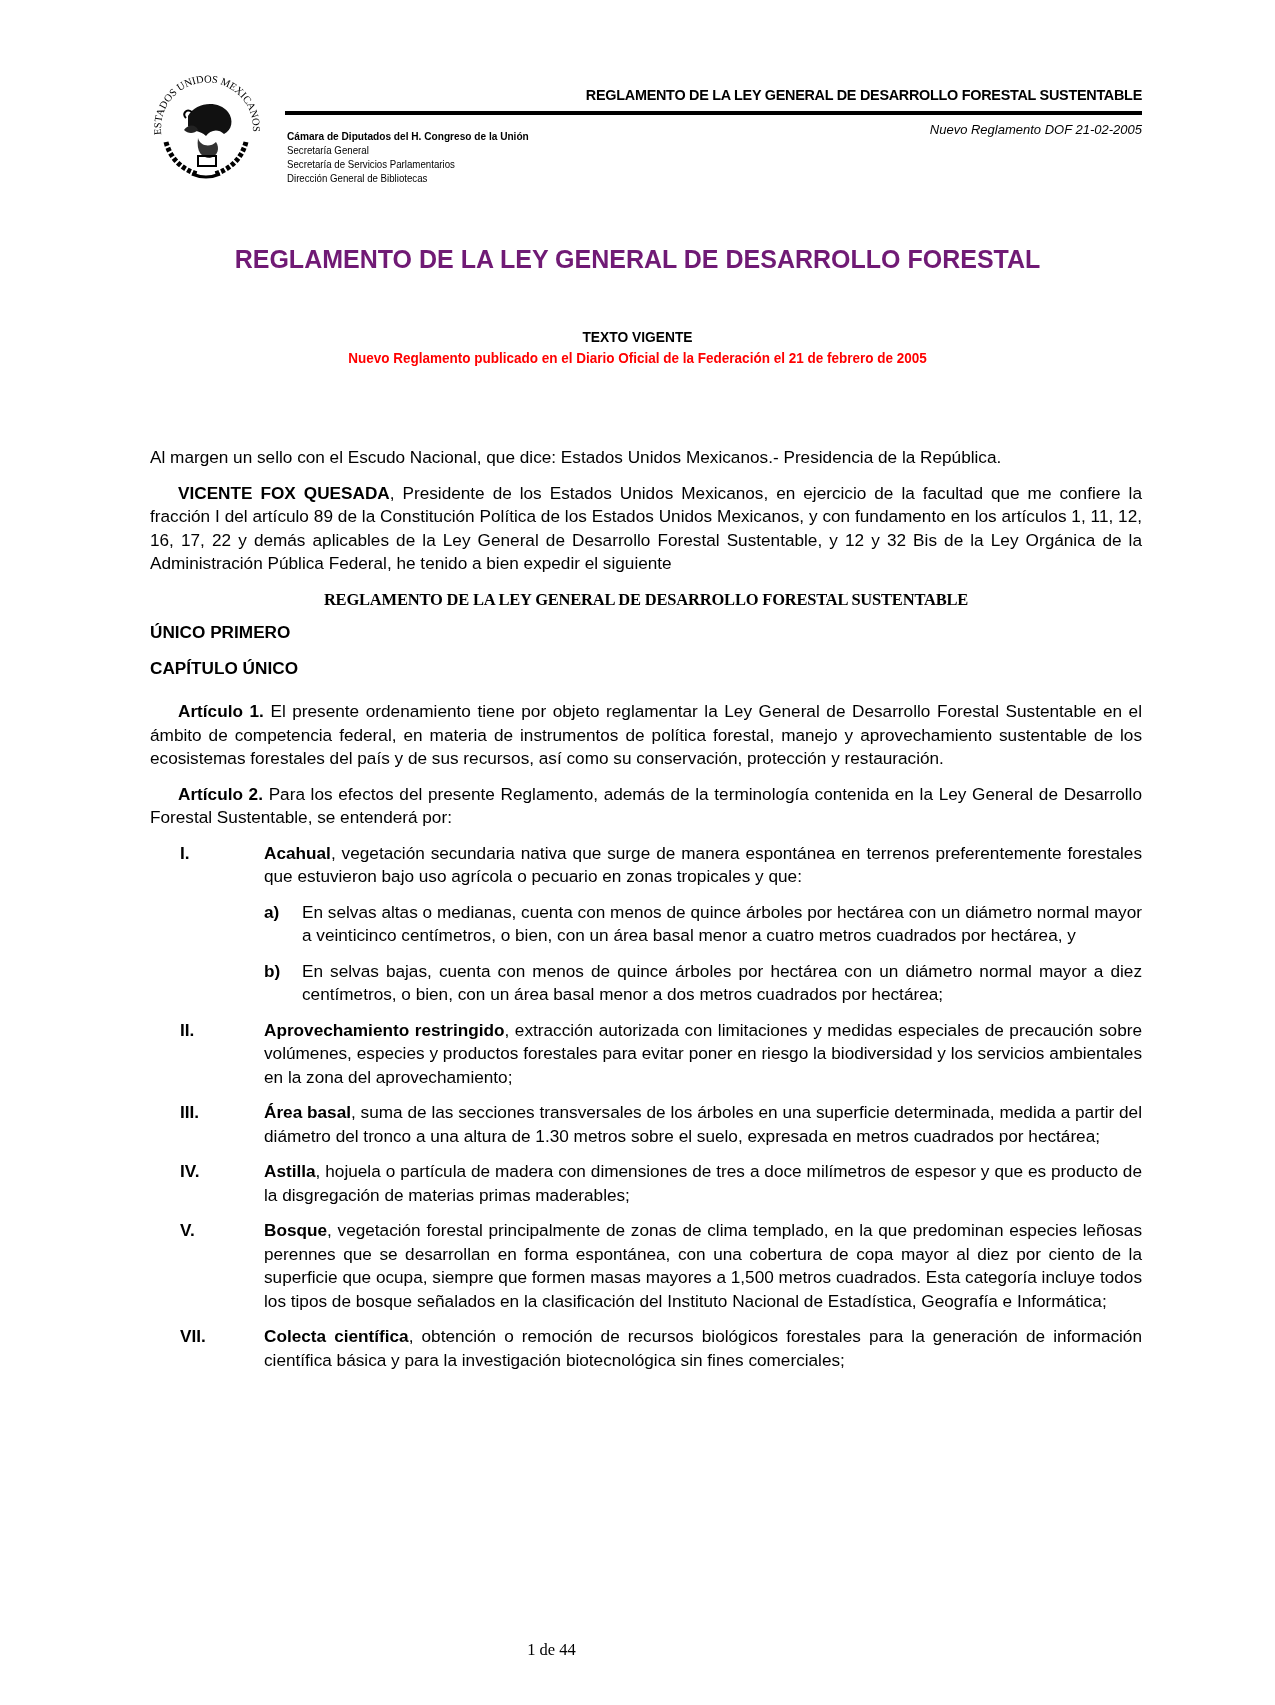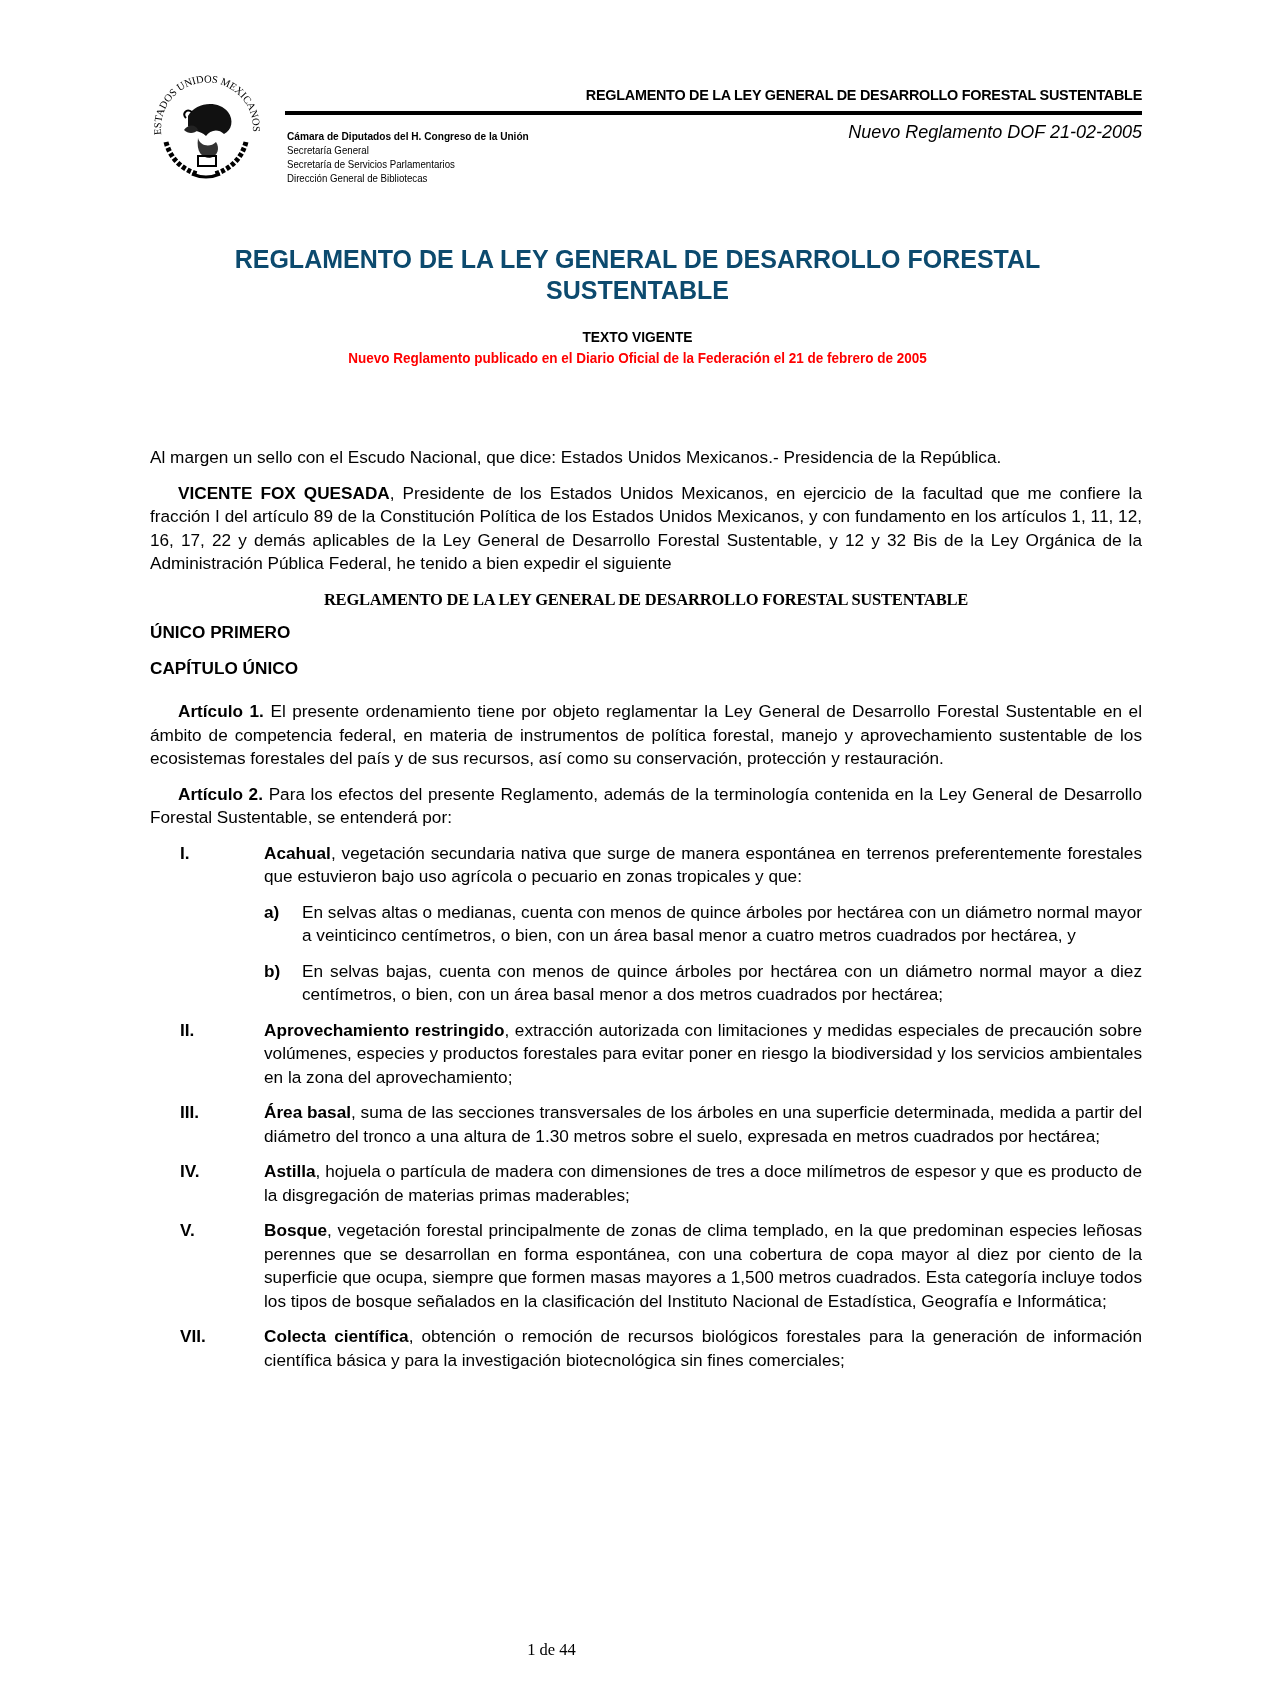--- a/index.html
+++ b/index.html
@@ -8,24 +8,24 @@
   .abs { position: absolute; }
 
   
   .emblem { left: 148px; top: 72px; width: 116px; height: 112px; }
   .hdr-title { right: 133px; top: 86px; font-size: 15.5px; font-weight: bold;
                letter-spacing: -0.3px; white-space: nowrap; transform: scaleX(0.93); transform-origin: right center; }
   .hdr-rule { left: 285px; width: 857px; top: 111px; height: 4px; background: #000; }
   .hdr-inst { left: 287px; top: 129px; font-size: 11px; line-height: 14px; }
   .hdr-inst .l0 { font-weight: bold; font-size: 11.5px; }
   .hdr-inst div { white-space: nowrap; transform: scaleX(0.88); transform-origin: left center; }
-  .hdr-ref { right: 133px; top: 122px; font-size: 18px; font-style: italic; white-space: nowrap; }
+  .hdr-ref { right: 133px; top: 122px; font-size: 13px; font-style: italic; white-space: nowrap; }
 
   
-  .doc-title { left: 0; width: 1275px; top: 244px; text-align: center; color: #0c4a6e;
+  .doc-title { left: 0; width: 1275px; top: 244px; text-align: center; color: #701a75;
                font-weight: bold; font-size: 25px; line-height: 31px; }
   .texto-vigente { left: 0; width: 1275px; top: 328px; text-align: center; font-weight: bold; font-size: 15px;
                    transform: scaleX(0.92); }
   .pub-note { left: 0; width: 1275px; top: 349px; text-align: center; font-weight: bold; font-size: 15px; color: #ff0000;
               transform: scaleX(0.9); white-space: nowrap; }
 
   
   .body { left: 150px; width: 992px; top: 446px; font-size: 17.2px; line-height: 23.5px; }
   .body p { margin: 0 0 12px 0; text-align: justify; }
   .indent { text-indent: 28px; }
@@ -72,21 +72,20 @@
 <div class="abs hdr-inst">
   <div class="l0">Cámara de Diputados del H. Congreso de la Unión</div>
   <div>Secretaría General</div>
   <div>Secretaría de Servicios Parlamentarios</div>
   <div>Dirección General de Bibliotecas</div>
 </div>
 <div class="abs hdr-ref">Nuevo Reglamento DOF 21-02-2005</div>
 
 <div class="abs doc-title">
   <div>REGLAMENTO DE LA LEY GENERAL DE DESARROLLO FORESTAL</div>
-  <div>SUSTENTABLE</div>
 </div>
 <div class="abs texto-vigente">TEXTO VIGENTE</div>
 <div class="abs pub-note">Nuevo Reglamento publicado en el Diario Oficial de la Federación el 21 de febrero de 2005</div>
 
 <div class="abs body">
   <p>Al margen un sello con el Escudo Nacional, que dice: Estados Unidos Mexicanos.- Presidencia de la República.</p>
   <p class="indent"><span class="bold">VICENTE FOX QUESADA</span><span>, Presidente de los Estados Unidos Mexicanos, en ejercicio de la facultad que me confiere la fracción I del artículo 89 de la Constitución Política de los Estados Unidos Mexicanos, y con fundamento en los artículos 1, 11, 12, 16, 17, 22 y demás aplicables de la Ley General de Desarrollo Forestal Sustentable, y 12 y 32 Bis de la Ley Orgánica de la Administración Pública Federal, he tenido a bien expedir el siguiente</span></p>
 
   <p class="center serif-caps" style="margin-bottom:10px">REGLAMENTO DE LA LEY GENERAL DE DESARROLLO FORESTAL SUSTENTABLE</p>
   <p class="head">ÚNICO PRIMERO</p>

